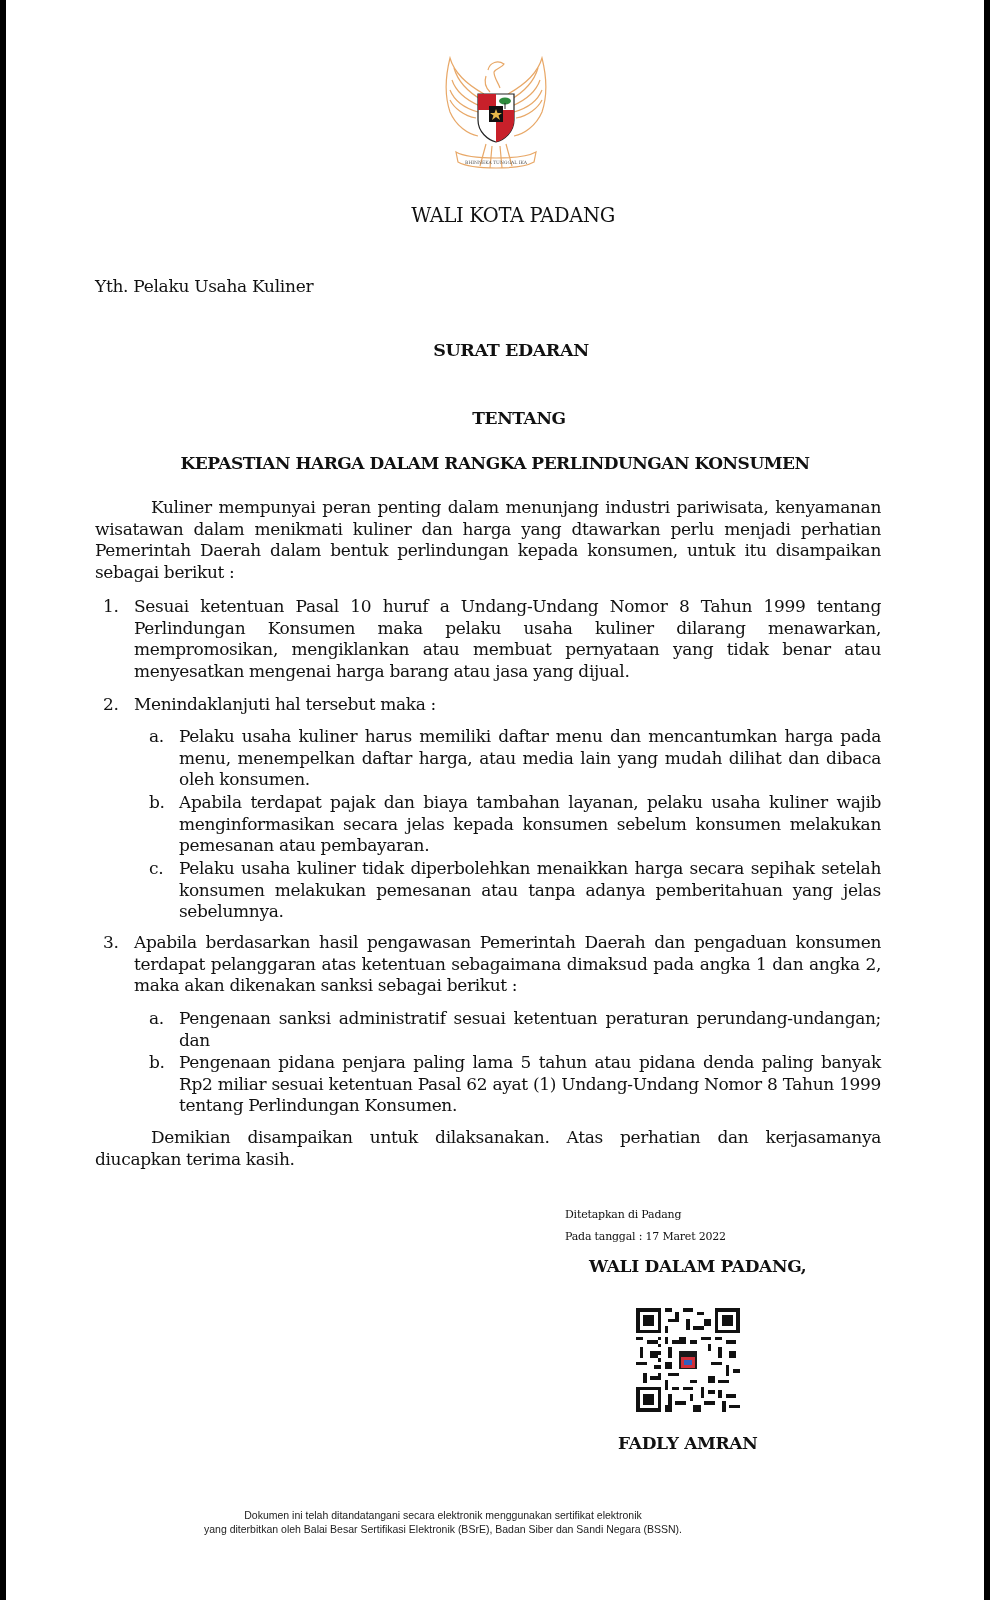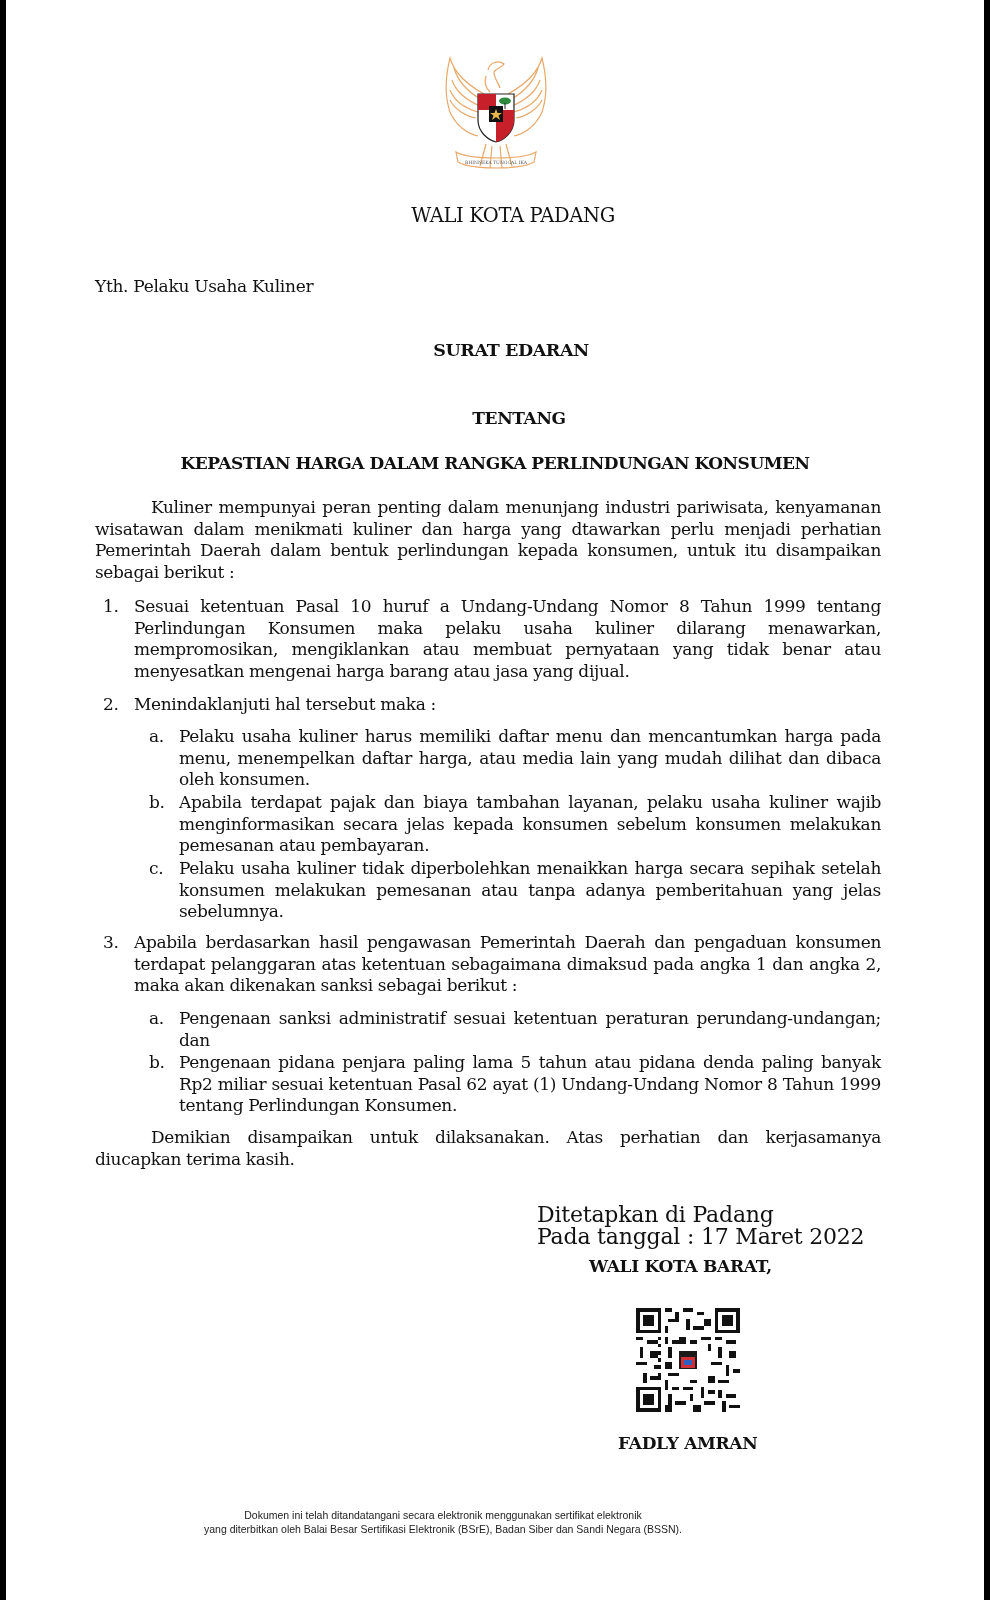--- a/index.html
+++ b/index.html
@@ -28,21 +28,21 @@
     }
     .para-intro { top: 497px; text-indent: 56px; }
     .list { position: absolute; left: 89px; width: 786px; font-size: 17px; line-height: 21.5px; letter-spacing: -0.35px; }
     .item { position: absolute; left: 0; width: 786px; }
     .num { position: absolute; left: 8px; top: 0; }
     .item-text { margin-left: 39px; text-align: justify; }
     .sub { position: absolute; left: 44px; width: 742px; }
     .sub-num { position: absolute; left: 10px; top: 0; }
     .sub-text { margin-left: 40px; text-align: justify; }
     .closing { top: 1127px; text-indent: 56px; }
-    .sign-block { left: 531px; top: 1204px; font-size: 22px; line-height: 22px; letter-spacing: -0.2px; }
+    .sign-block { left: 559px; top: 1204px; font-size: 11px; line-height: 22px; letter-spacing: -0.2px; }
     .sign-title { left: 583px; top: 1256px; font-size: 17px; font-weight: bold; letter-spacing: -0.3px; }
     .qr { left: 630px; top: 1308px; width: 104px; height: 104px; }
     .sign-name { left: 612px; top: 1433px; font-size: 17px; font-weight: bold; letter-spacing: -0.3px; }
     .footer { left: 0; width: 874px; top: 1508px; font-family: "Liberation Sans", "DejaVu Sans", sans-serif; font-size: 10.5px; line-height: 14px; color: #222; }
   </style>
 </head>
 <body>
 
 <div class="page">
 
@@ -126,21 +126,21 @@
       <div class="sub-text">Pengenaan pidana penjara paling lama 5 tahun atau pidana denda paling banyak Rp2 miliar sesuai ketentuan Pasal 62 ayat (1) Undang-Undang Nomor 8 Tahun 1999 tentang Perlindungan Konsumen.</div>
     </div>
   </div>
 
   <div class="body-text closing">Demikian disampaikan untuk dilaksanakan. Atas perhatian dan kerjasamanya diucapkan terima kasih.</div>
 
   <div class="abs sign-block">
     <div>Ditetapkan di Padang</div>
     <div>Pada tanggal : 17 Maret 2022</div>
   </div>
-  <div class="abs sign-title">WALI KOTA BARAT,</div>
+  <div class="abs sign-title">WALI DALAM PADANG,</div>
 
   <svg class="abs qr" viewBox="0 0 29 29" shape-rendering="crispEdges">
     <rect width="29" height="29" fill="#fff"></rect>
     <g fill="#111">
 
       <path d="M0 0h7v7h-7z M1 1v5h5v-5z M2 2h3v3h-3z" fill-rule="evenodd"></path>
       <path d="M22 0h7v7h-7z M23 1v5h5v-5z M24 2h3v3h-3z" fill-rule="evenodd"></path>
       <path d="M0 22h7v7h-7z M1 23v5h5v-5z M2 24h3v3h-3z" fill-rule="evenodd"></path>
 
       <rect x="8" y="0" width="2" height="1"></rect>

